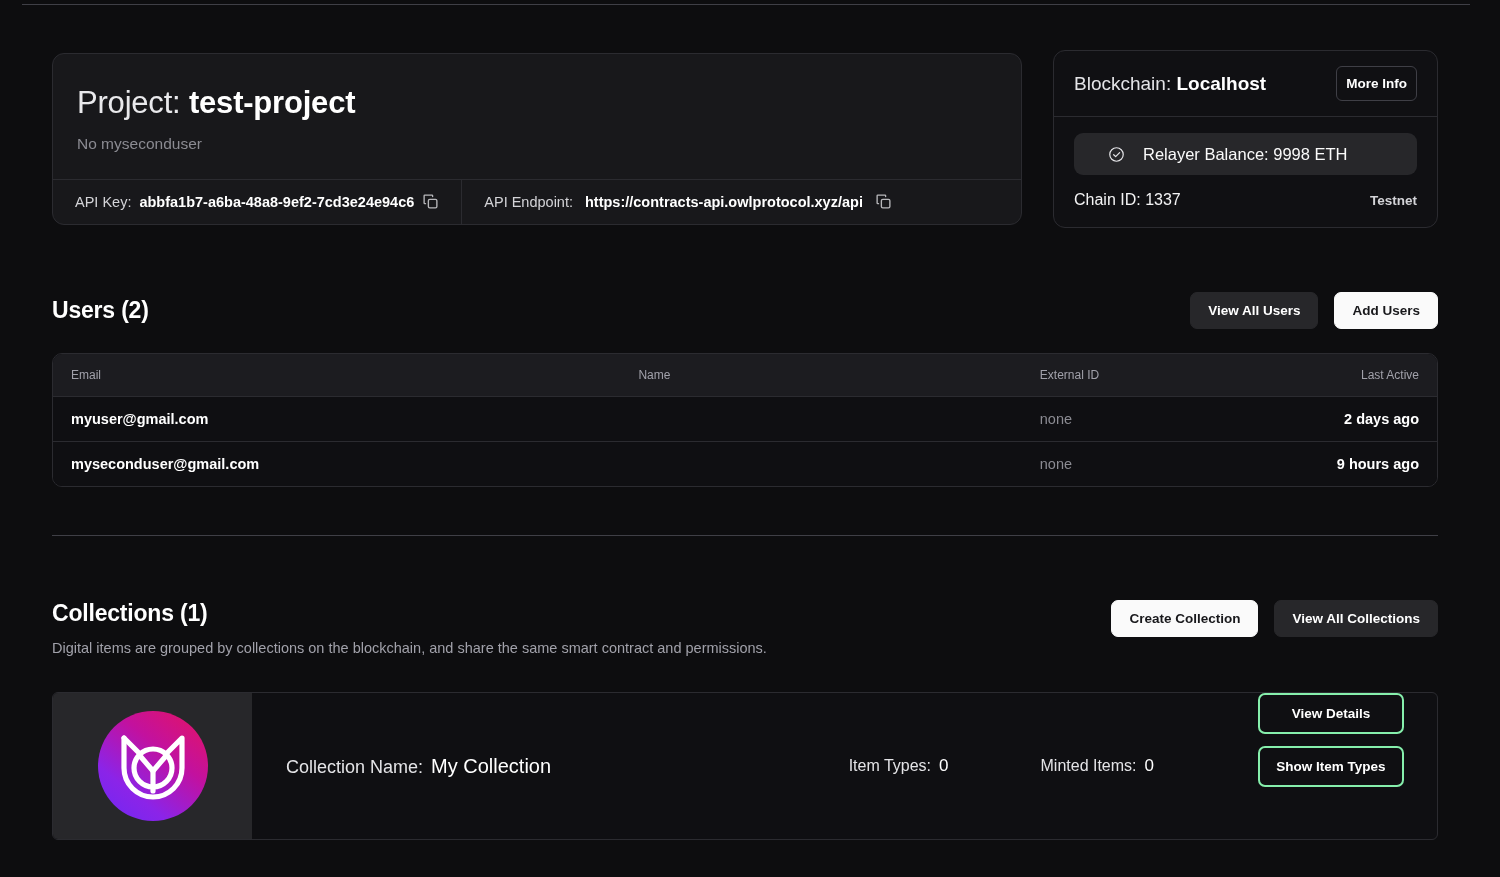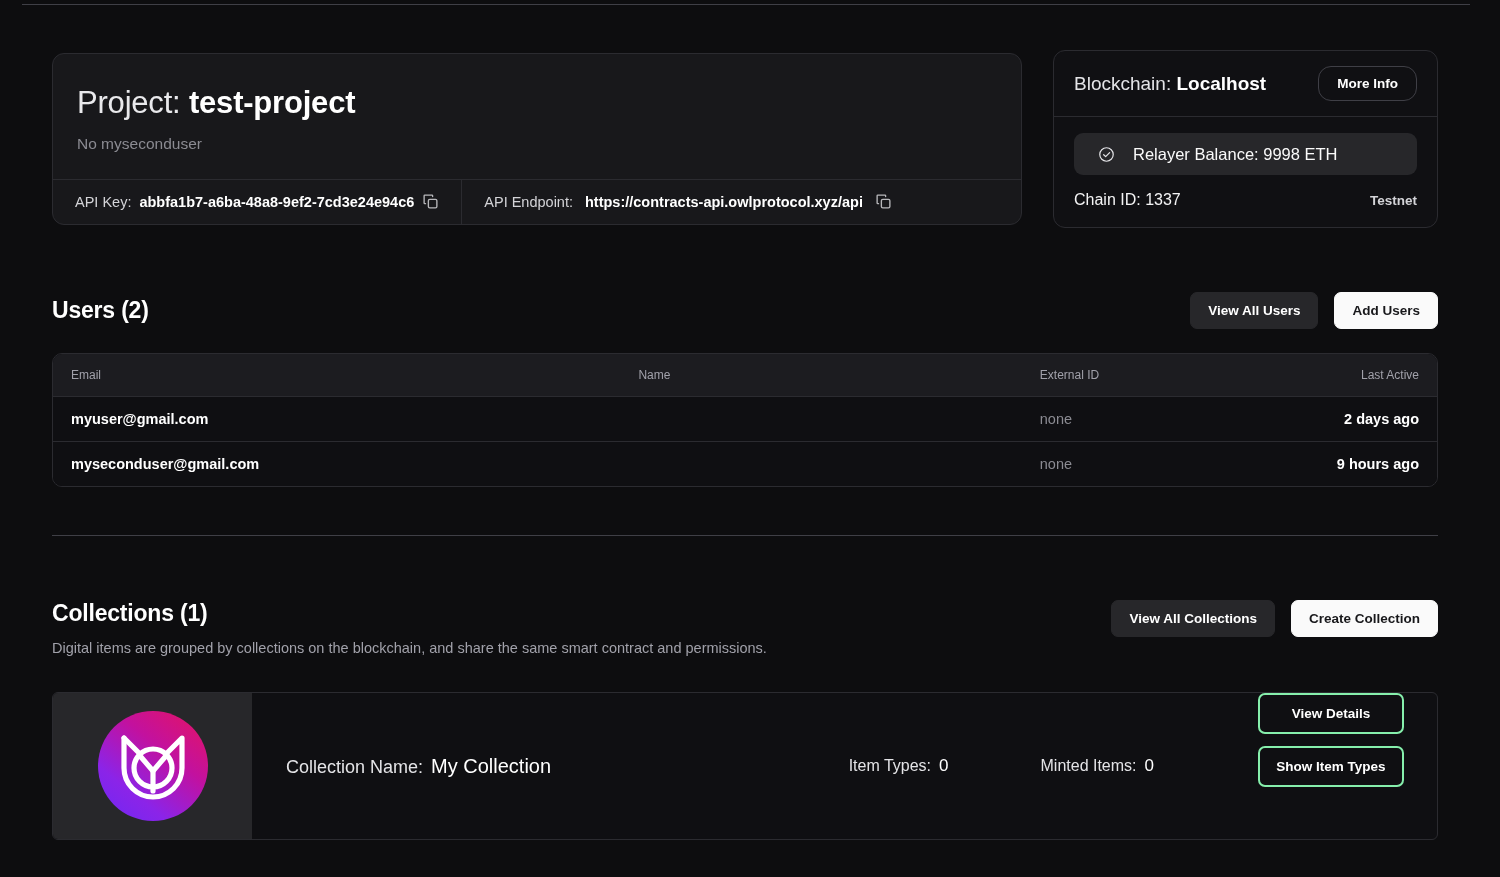--- a/index.html
+++ b/index.html
@@ -64,26 +64,26 @@
   }
   .chain-head {
     height: 66px; display: flex; align-items: center; justify-content: space-between;
     padding: 0 20px; border-bottom: 1px solid #2b2b30;
   }
   .chain-head .txt { font-size: 19px; color: #e4e4e7; font-weight: 400; }
   .chain-head .txt b { font-weight: 700; color: #ffffff; }
   .more-info {
     border: 1px solid #3f3f46; background: transparent; color: #ffffff;
     font-family: inherit; font-size: 13.5px; font-weight: 700;
-    border-radius: 13px; padding: 9px 18px; cursor: pointer;
+    border-radius: 6px; padding: 9px 9px; cursor: pointer;
   }
   .chain-body { padding: 16px 20px 18px 20px; }
   .balance-pill {
     background: #27272a; border-radius: 9px; height: 42px;
-    display: flex; align-items: center; gap: 18px; padding: 0 24px;
+    display: flex; align-items: center; gap: 18px; padding: 0 34px;
     font-size: 16.5px; color: #fafafa;
   }
   .check-icon { width: 17px; height: 17px; flex: none; }
   .chain-meta {
     margin-top: 16px; display: flex; align-items: baseline; justify-content: space-between;
   }
   .chain-id { font-size: 16px; color: #f4f4f5; }
   .testnet { font-size: 13.5px; color: #d4d4d8; font-weight: 700; }
 
   
@@ -265,22 +265,22 @@
   </div>
 
   <div class="divider"></div>
 
   <div class="coll-head">
     <div>
       <div class="sec-title">Collections (1)</div>
       <div class="coll-desc">Digital items are grouped by collections on the blockchain, and share the same smart contract and permissions.</div>
     </div>
     <div class="btn-row">
+      <button class="btn btn-light">Create Collection</button>
       <button class="btn btn-dark">View All Collections</button>
-      <button class="btn btn-light">Create Collection</button>
     </div>
   </div>
 
   <div class="coll-card">
     <div class="logo-panel">
       <div class="logo-circle">
         <svg width="72" height="68" viewBox="0 0 72 68" fill="none" stroke="#ffffff" stroke-width="5.2" stroke-linecap="round" stroke-linejoin="round">
           <path d="M7 6 L7 36 A29 29 0 0 0 65 36 L65 6 L49 22"></path>
           <path d="M7 6 L23 22"></path>
           <circle cx="36" cy="36" r="19"></circle>

